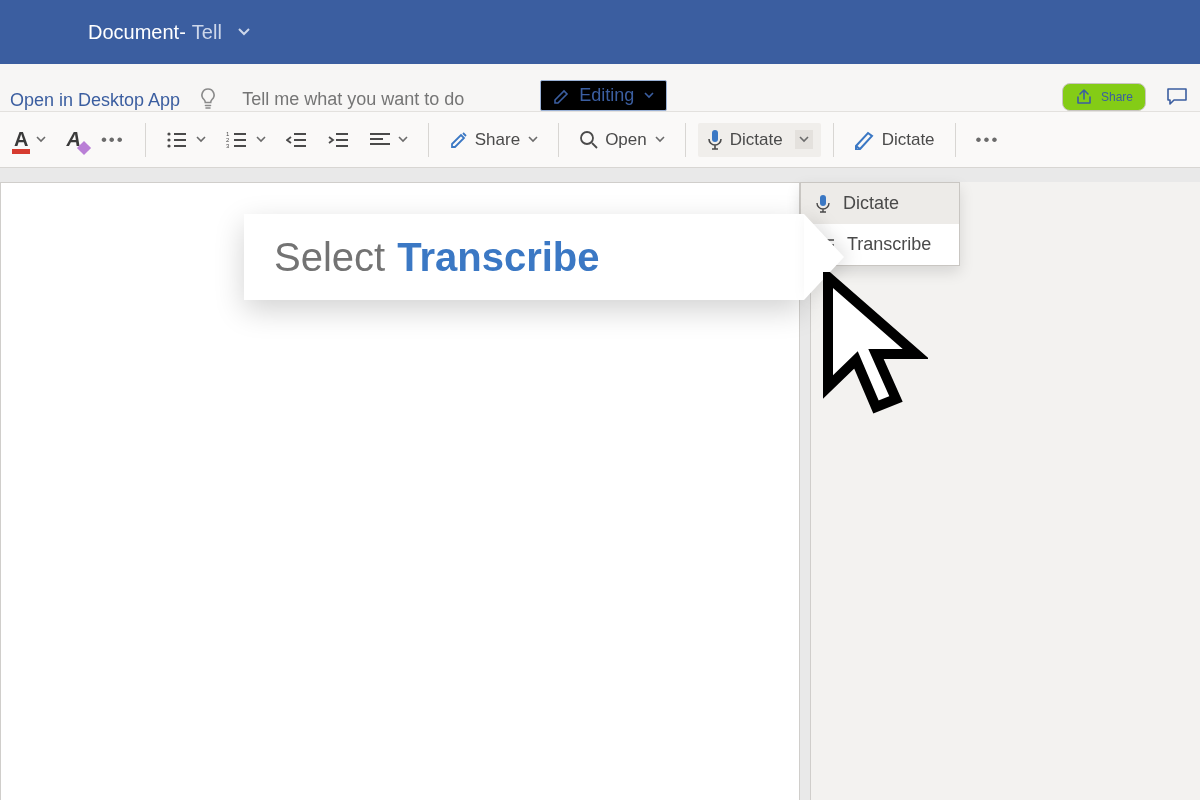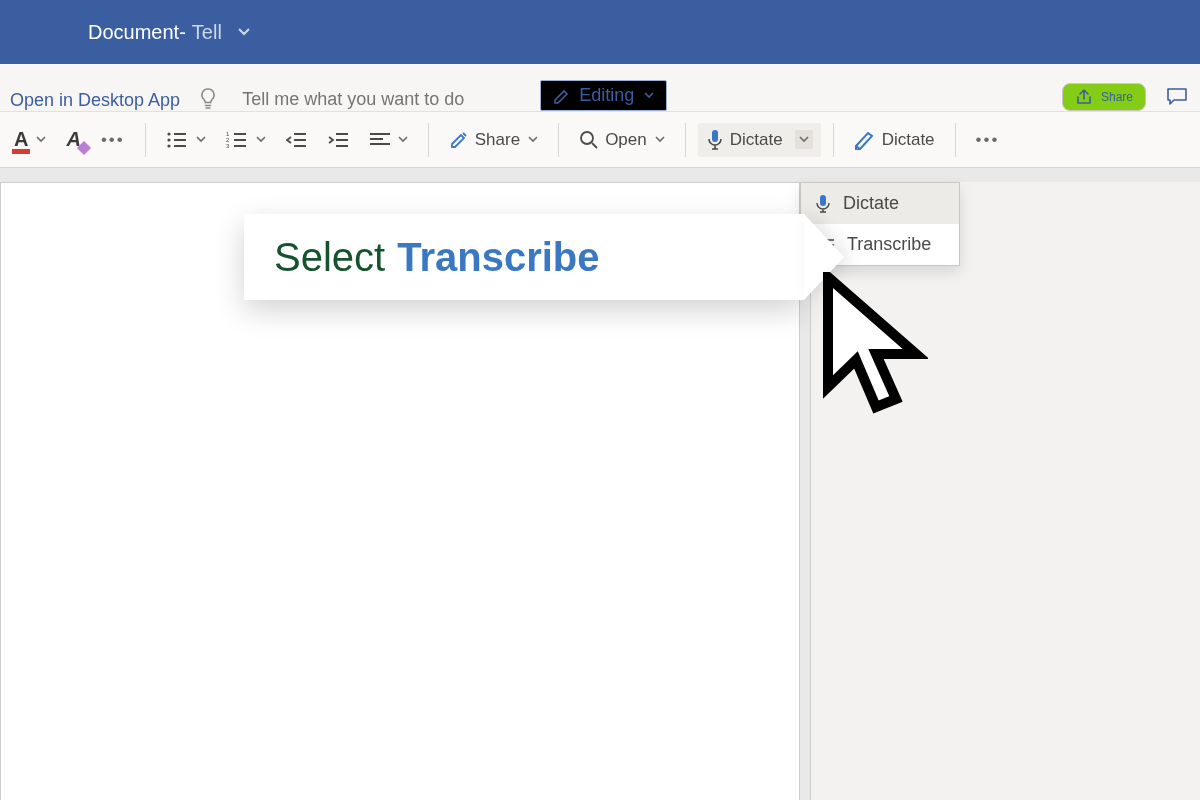--- a/index.html
+++ b/index.html
@@ -123,21 +123,21 @@
     left: 244px;
     width: 560px;
     height: 86px;
     background:#fff;
     box-shadow: 0 10px 30px rgba(0,0,0,.18);
     display:flex; align-items:center;
     padding-left: 30px;
     font-size: 40px;
     z-index: 20;
   }
-  .callout .txt1 { color:#14532d; }
+  .callout .txt1 { color:#737373; }
   .callout .txt2 { color:#3b78c4; margin-left: 12px; font-weight:600; }
   
   .callout::after{
     content:"";
     position:absolute;
     right:-40px; top:0;
     width:0;height:0;
     border-top:43px solid transparent;
     border-bottom:43px solid transparent;
     border-left:40px solid #fff;

